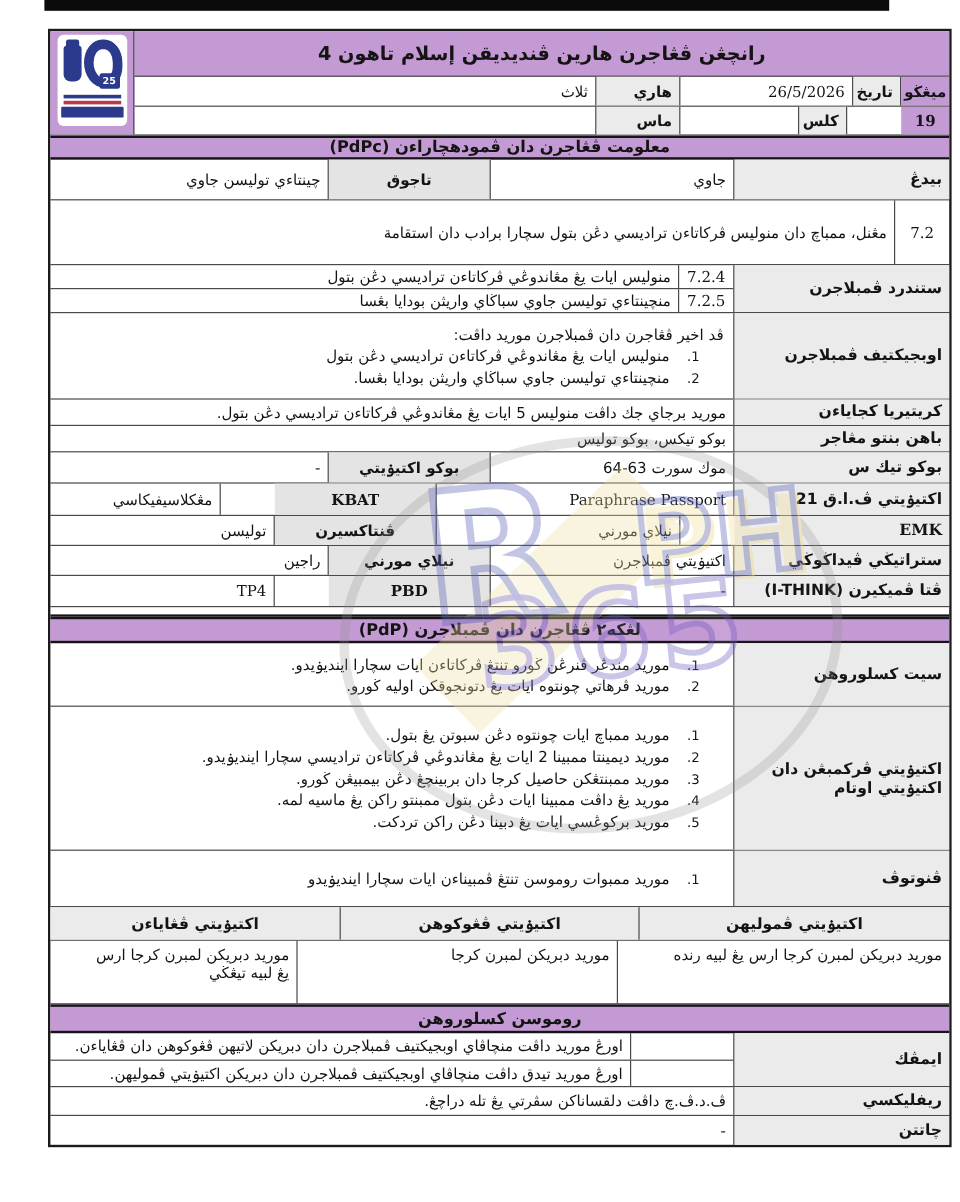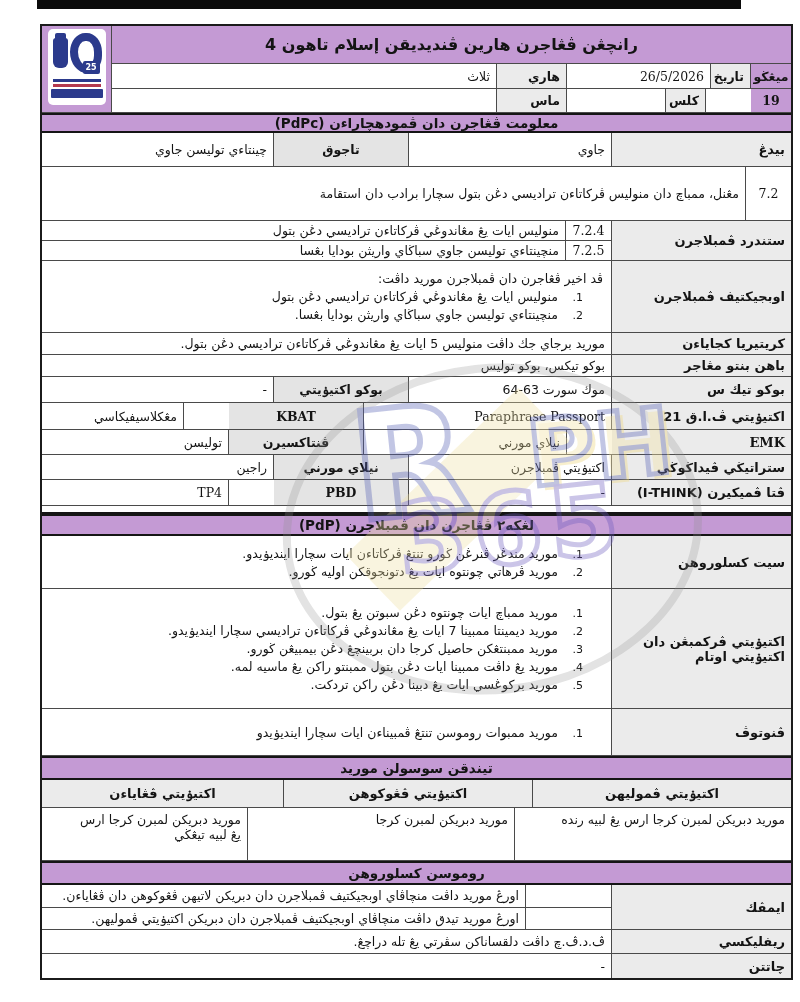--- a/index.html
+++ b/index.html
@@ -242,21 +242,21 @@
     </div>
   </div>
 
   <div class="row" style="height:120px">
     <div class="cell lab">اكتيۏيتي ڤركمبڠن دان اكتيۏيتي اوتام</div>
     <div class="col-free list">
       <div class="li">
           <span>موريد ممباچ ايات چونتوه دڠن سبوتن يڠ بتول.</span>
         </div>
       <div class="li">
-          <span>موريد ديمينتا ممبينا 7 ايات يڠ مڠاندوڠي ڤركاتاءن تراديسي سچارا اينديۏيدو.</span>
+          <span>موريد ديمينتا ممبينا 2 ايات يڠ مڠاندوڠي ڤركاتاءن تراديسي سچارا اينديۏيدو.</span>
         </div>
       <div class="li">
           <span>موريد ممبنتڠكن حاصيل كرجا دان بربينچڠ دڠن بيمبيڠن ڬورو.</span>
         </div>
       <div class="li">
           <span>موريد يڠ داڤت ممبينا ايات دڠن بتول ممبنتو راكن يڠ ماسيه لمه.</span>
         </div>
       <div class="li">
           <span>موريد بركوڠسي ايات يڠ دبينا دڠن راكن تردكت.</span>
         </div>
@@ -265,21 +265,20 @@
 
   <div class="row" style="height:47px">
     <div class="cell lab">ڤنوتوڤ</div>
     <div class="col-free list">
       <div class="li">
           <span>موريد ممبوات روموسن تنتڠ ڤمبيناءن ايات سچارا اينديۏيدو</span>
         </div>
     </div>
   </div>
 
-  <div class="banner" style="height:24px">تيندقن سوسولن موريد</div>
 
   <div class="sus-h">
     <div class="cell sus-c1">اكتيۏيتي ڤموليهن</div>
     <div class="cell sus-c2">اكتيۏيتي ڤڠوكوهن</div>
     <div class="cell sus-c3">اكتيۏيتي ڤڠاياءن</div>
   </div>
   <div class="sus-v">
     <div class="cell sus-c1">موريد دبريكن لمبرن كرجا ارس يڠ لبيه رنده</div>
     <div class="cell sus-c2">موريد دبريكن لمبرن كرجا</div>
     <div class="cell sus-c3">موريد دبريكن لمبرن كرجا ارس يڠ لبيه تيڠڬي</div>

